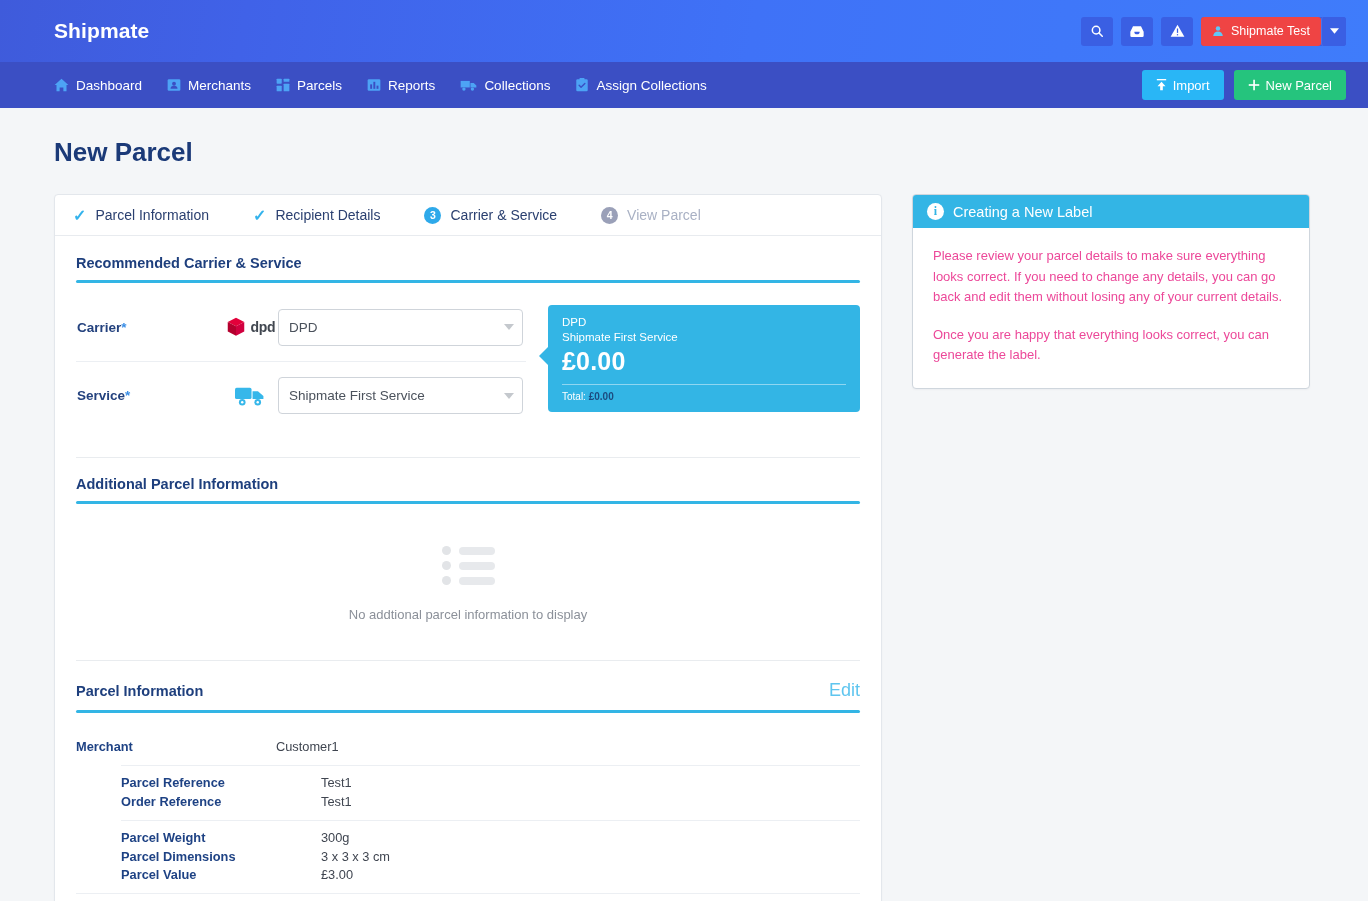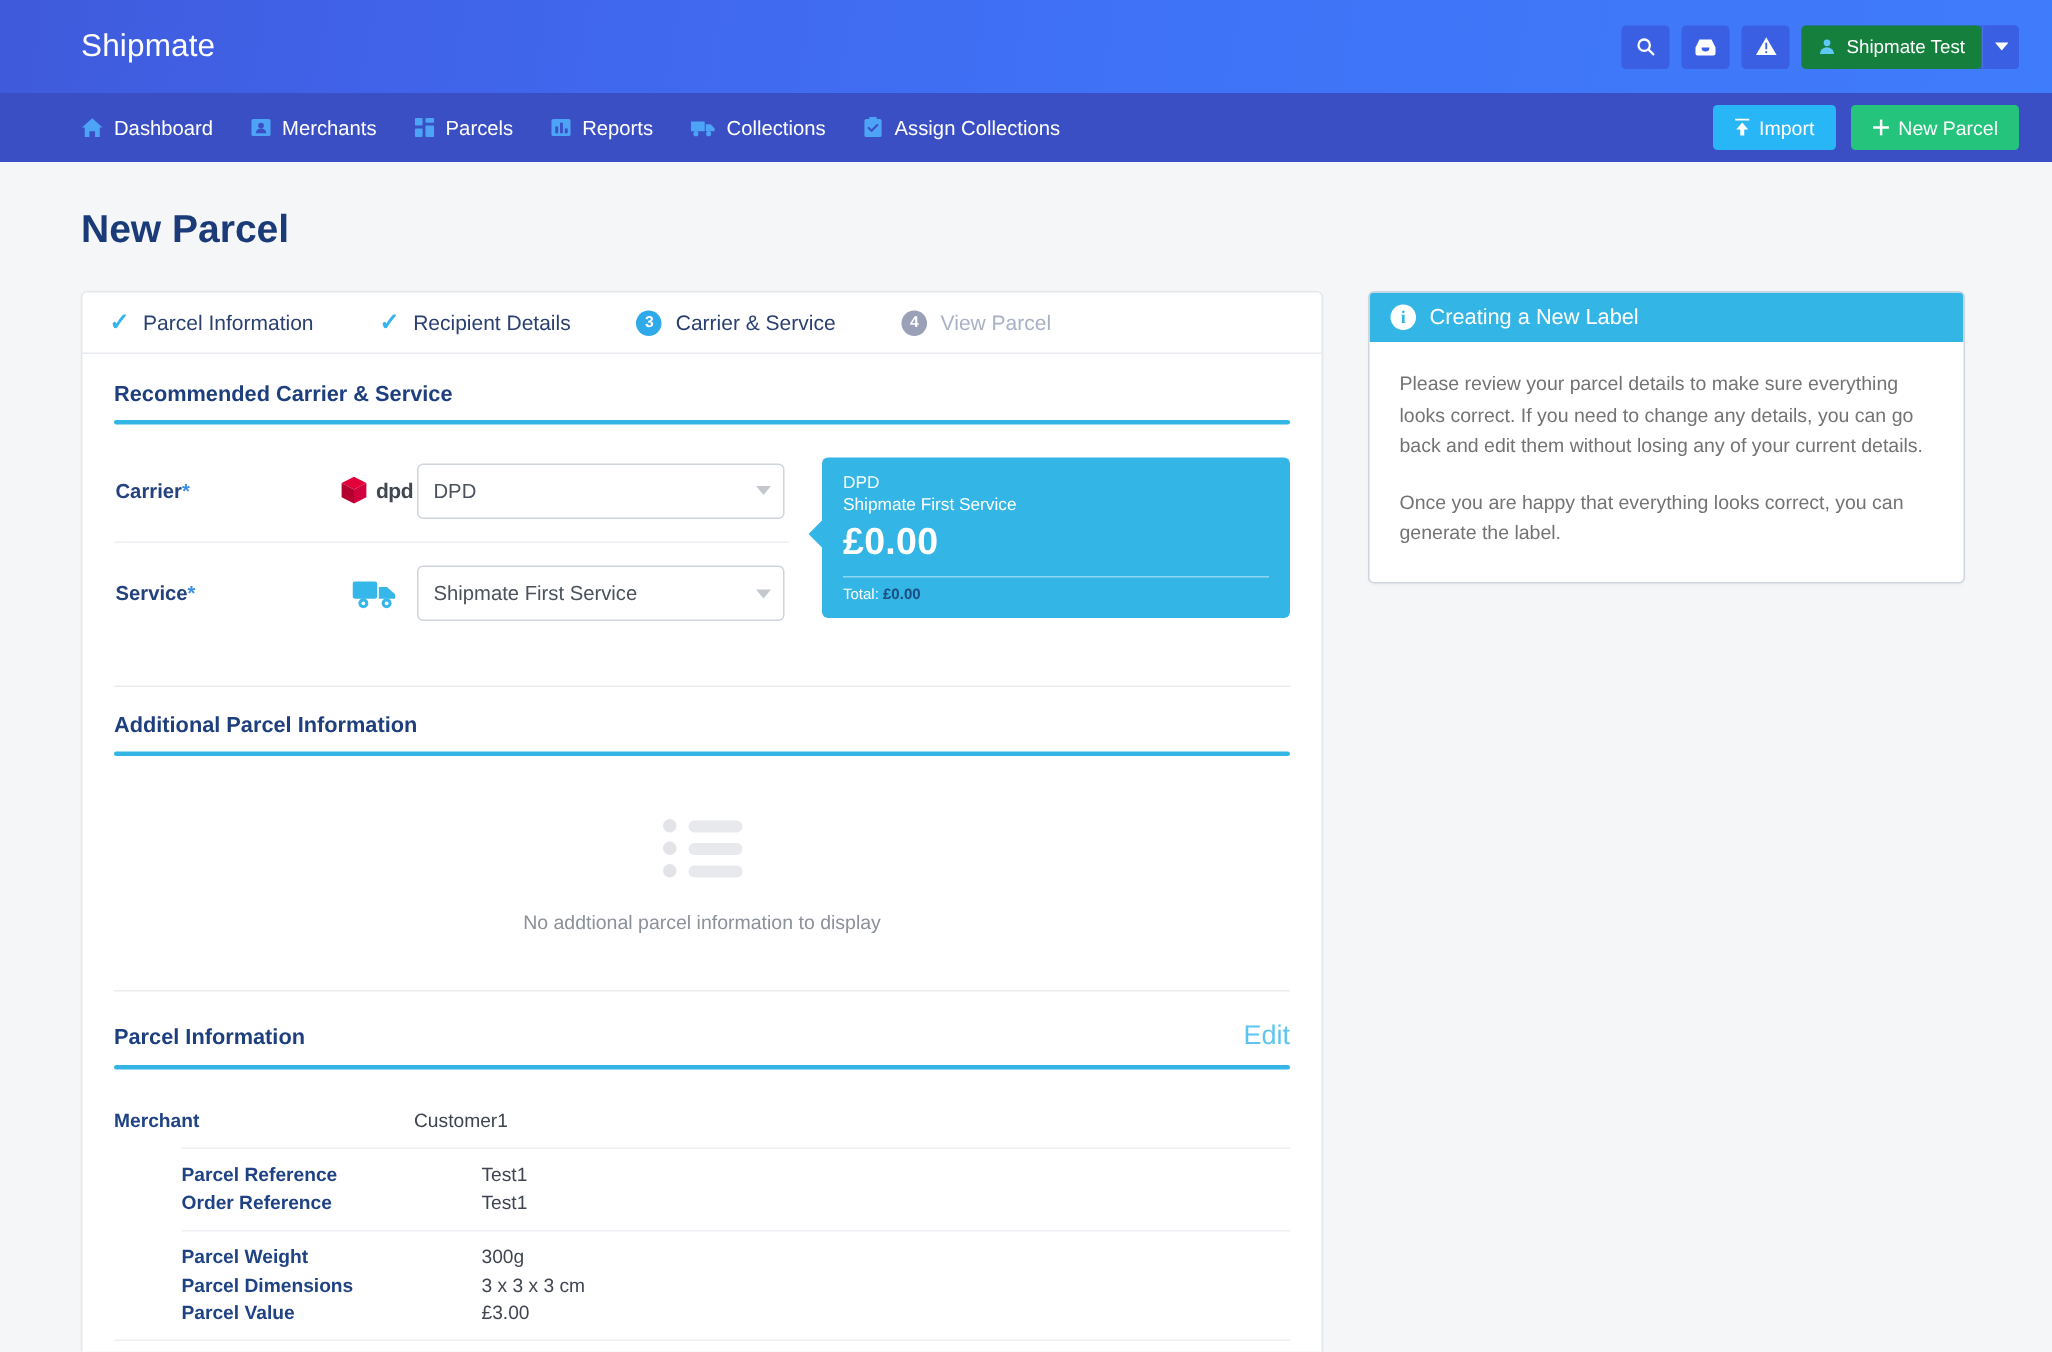--- a/index.html
+++ b/index.html
@@ -14,38 +14,38 @@
   .topbar {
     height: 62px;
     background: linear-gradient(100deg, #3f5bdb 0%, #4062e8 18%, #3f72f7 55%, #3f7cfb 100%);
     display: flex; align-items: center;
     padding: 0 22px 0 54px;
     position: relative;
   }
   .brand {
     color: #ffffff;
     font-size: 21px;
-    font-weight: normal;
+    font-weight: bold;
     letter-spacing: .1px;
   }
   .topbar-right {
     margin-left: auto;
     display: flex; align-items: center; gap: 8px;
   }
   .icon-btn {
     width: 32px; height: 29px;
     background: #3a5fe3;
     border-radius: 3px;
     display: flex; align-items: center; justify-content: center;
     color: #fff;
     cursor: pointer;
   }
   .user-chip {
     height: 29px;
-    background: #15803d;
+    background: #ef4444;
     border-radius: 3px;
     display: flex; align-items: center;
     padding: 0 11px;
     gap: 7px;
     color: #fff; font-size: 12.5px;
     cursor: pointer;
   }
   .user-caret {
     width: 25px; height: 29px;
     background: #3a5fe3;
@@ -232,21 +232,21 @@
   }
   .info-badge {
     width:17px;height:17px;border-radius:50%;
     background:#fff; color:#33b5e5;
     font-size:12px; font-weight:bold;
     display:flex;align-items:center;justify-content:center;
     font-family:"Liberation Serif", serif;
   }
   .side-body { padding: 18px 20px 22px 20px; }
   .side-body p {
-    color:#737373; font-size: 13px; line-height: 20.5px;
+    color:#ec4899; font-size: 13px; line-height: 20.5px;
   }
   .side-body p + p { margin-top: 17px; }
 </style>
 </head>
 <body>
 
 <div class="topbar">
   <div class="brand">Shipmate</div>
   <div class="topbar-right">
     <div class="icon-btn">

